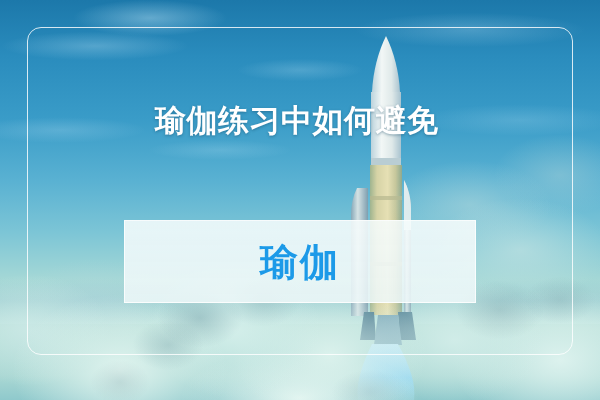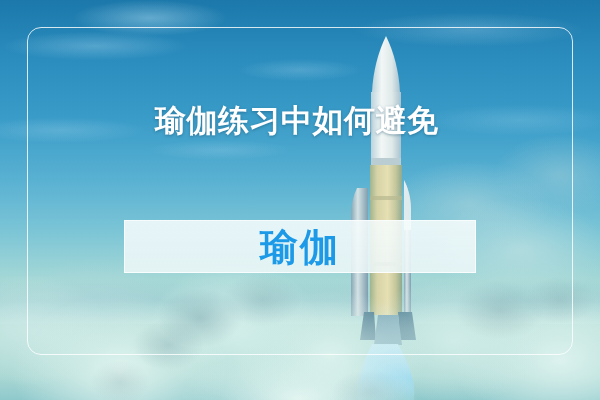--- a/index.html
+++ b/index.html
@@ -117,21 +117,21 @@
     white-space: nowrap;
   }
   .headline-line { display: block; }
 
   
   .banner {
     position: absolute;
     left: 124px;
     top: 220px;
     width: 352px;
-    height: 53px;
+    height: 83px;
     background: linear-gradient(180deg, rgba(246,252,252,0.88), rgba(238,248,249,0.86));
     border: 1px solid rgba(255,255,255,0.75);
     box-sizing: border-box;
     display: flex;
     align-items: center;
     justify-content: center;
   }
   .banner-text {
     color: #1c9ae8;
     font-size: 38px;

